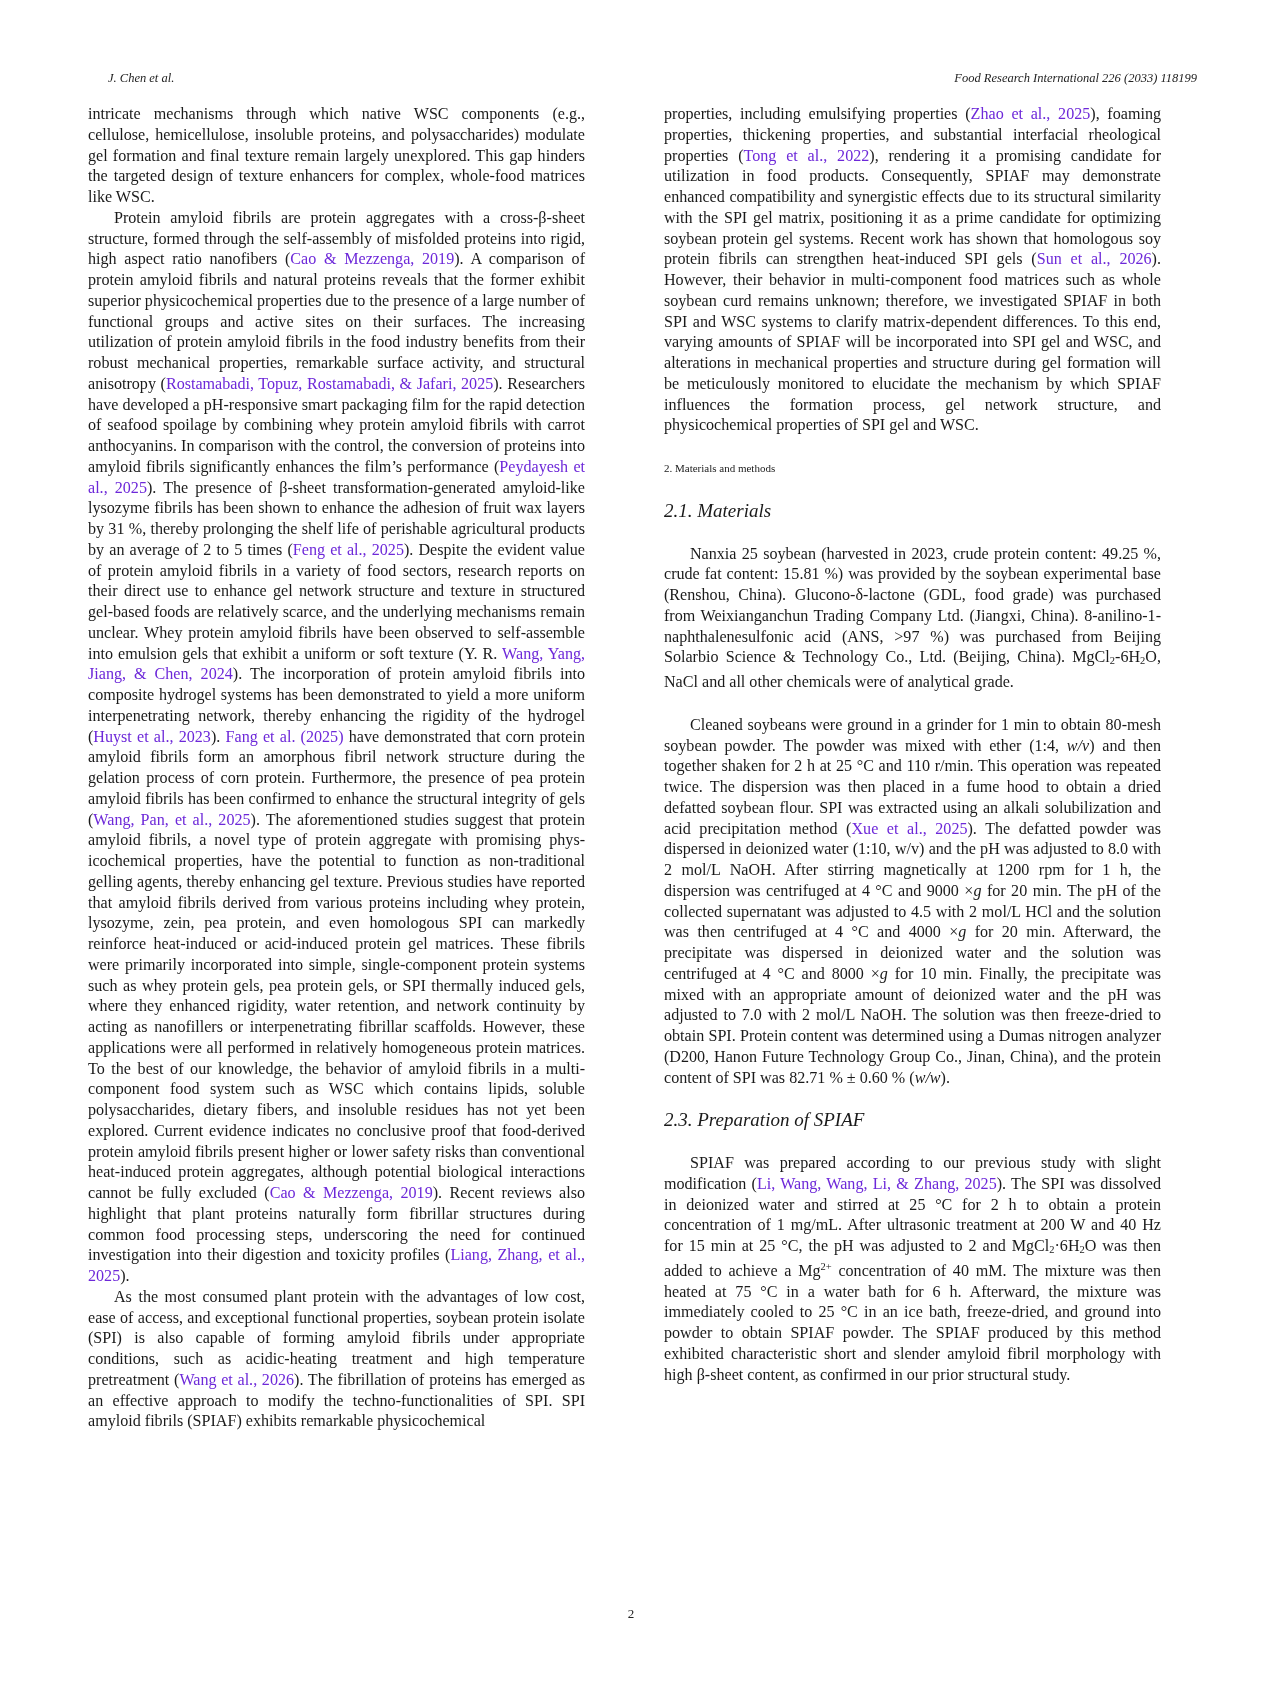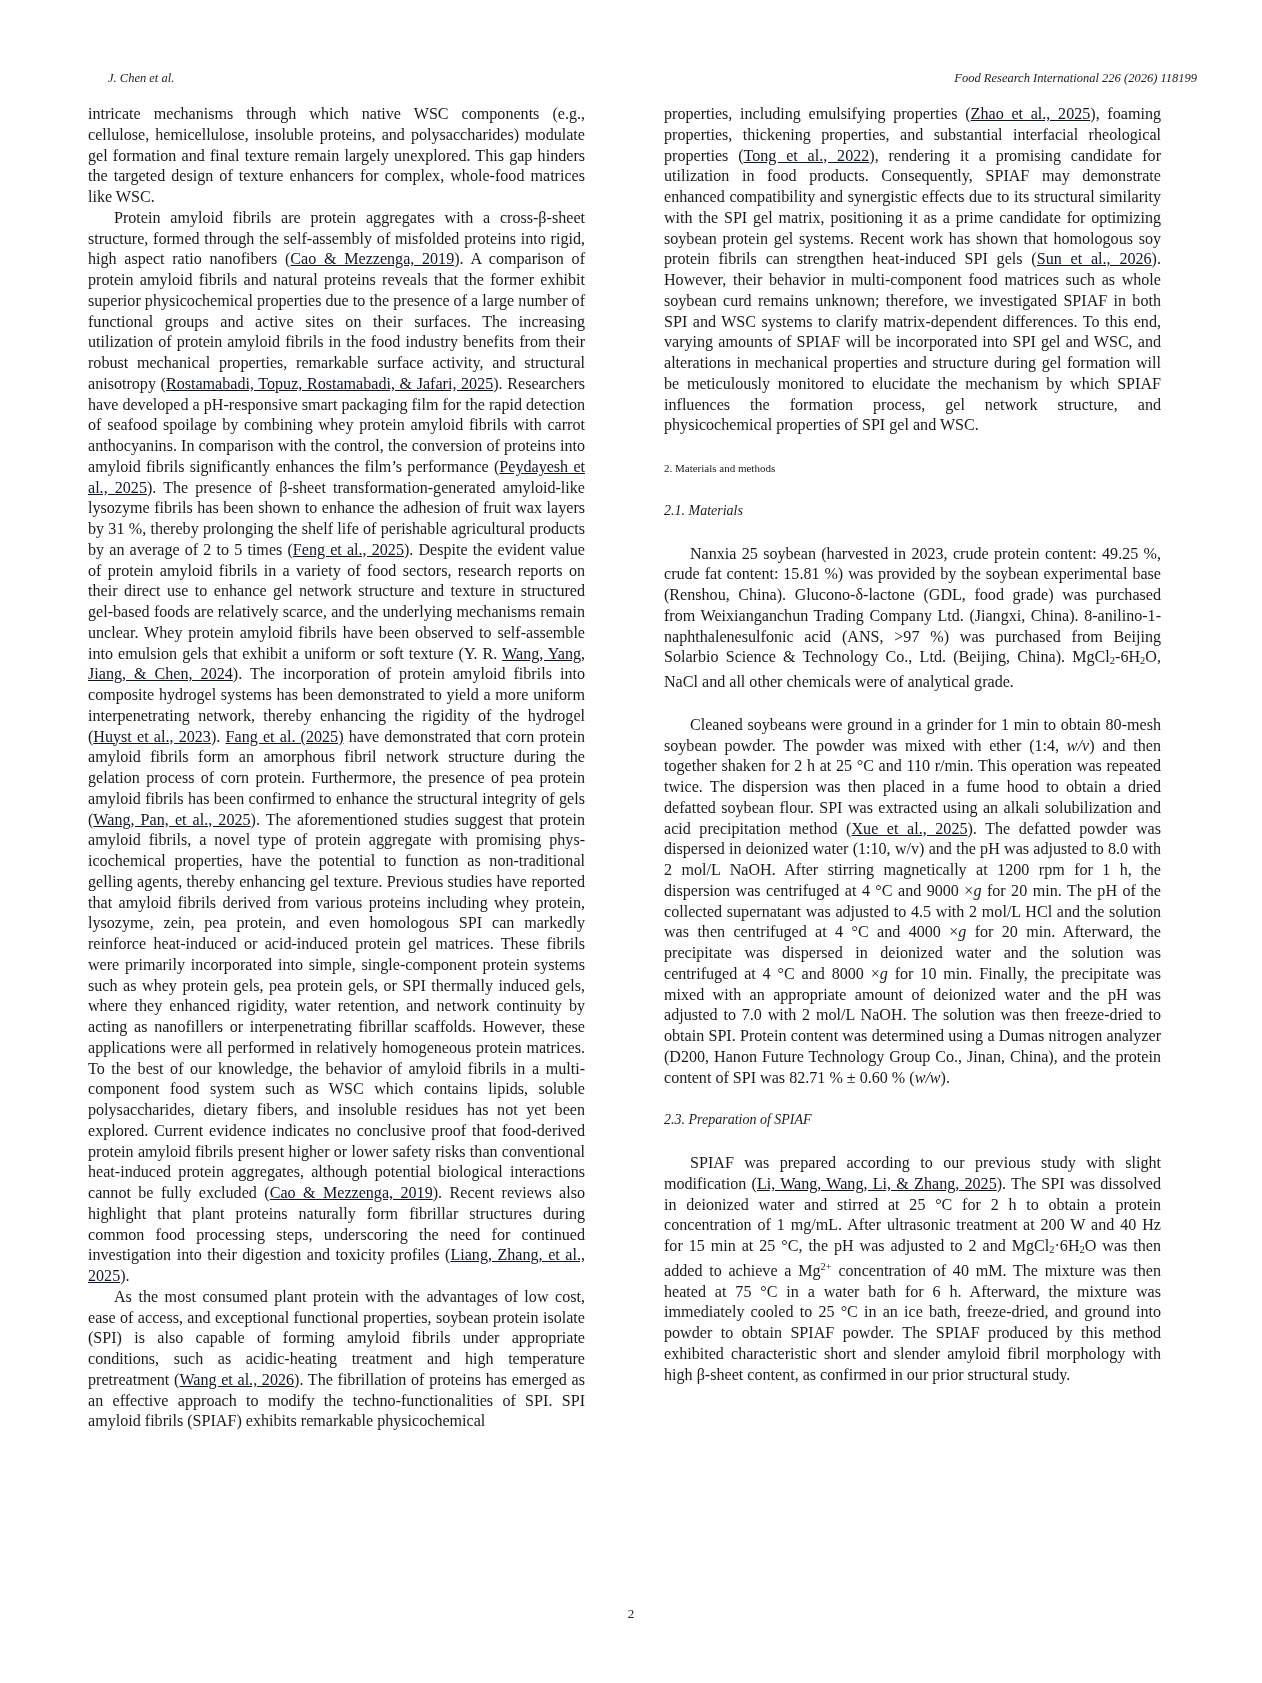--- a/index.html
+++ b/index.html
@@ -16,41 +16,41 @@
   .rh-right { right: 65px; text-align: right; }
   .col {
     position: absolute; top: 104px; width: 497px;
     font-size: 16.1px; line-height: 20.75px;
     text-align: justify; hyphens: manual; margin-left: 8px;
   }
   .col-left { left: 80px; }
   .col-right { left: 656px; }
   .col p { margin: 0; }
   .col p.indent { text-indent: 26px; }
-  .link { color: #0f172a; text-decoration: underline; }
+  .link { color: #6d28d9; }
   .sec-head {
     font-weight: normal; font-size: 11px; margin: 22px 0 22px 0;
   }
   .sub-head {
-    font-style: italic; font-size: 14px; margin: 0 0 22px 0;
+    font-style: italic; font-size: 19px; margin: 0 0 22px 0;
   }
   .gap { height: 22px; }
   .page-number {
     position: absolute; top: 1606px; left: 0; width: 1262px; text-align: center;
     font-size: 13px; color: #222;
   }
   sub { font-size: 0.65em; vertical-align: -0.2em; }
   sup { font-size: 0.65em; vertical-align: 0.55em; line-height: 0; }
   i { }
 </style>
 </head>
 <body>
 
 <div class="running-head rh-left">J. Chen et al.</div>
-<div class="running-head rh-right">Food Research International 226 (2026) 118199</div>
+<div class="running-head rh-right">Food Research International 226 (2033) 118199</div>
 
 <div class="col col-left">
   <p><span>intricate mechanisms through which native WSC components (e.g., cellulose, hemicellulose, insoluble proteins, and polysaccharides) modulate gel formation and final texture remain largely unexplored. This gap hinders the targeted design of texture enhancers for complex, whole-food matrices like WSC.</span></p>
 
   <p class="indent"><span>Protein amyloid fibrils are protein aggregates with a cross-β-sheet structure, formed through the self-assembly of misfolded proteins into rigid, high aspect ratio nanofibers (</span><a class="link">Cao &amp; Mezzenga, 2019</a><span>). A com­parison of protein amyloid fibrils and natural proteins reveals that the former exhibit superior physicochemical properties due to the presence of a large number of functional groups and active sites on their surfaces. The increasing utilization of protein amyloid fibrils in the food industry benefits from their robust mechanical properties, remarkable surface activity, and structural anisotropy (</span><a class="link">Rostamabadi, Topuz, Rostamabadi, &amp; Jafari, 2025</a><span>). Researchers have developed a pH-responsive smart packaging film for the rapid detection of seafood spoilage by combining whey protein amyloid fibrils with carrot anthocyanins. In comparison with the control, the conversion of proteins into amyloid fibrils signifi­cantly enhances the film’s performance (</span><a class="link">Peydayesh et al., 2025</a><span>). The presence of β-sheet transformation-generated amyloid-like lysozyme fi­brils has been shown to enhance the adhesion of fruit wax layers by 31 %, thereby prolonging the shelf life of perishable agricultural products by an average of 2 to 5 times (</span><a class="link">Feng et al., 2025</a><span>). Despite the evident value of protein amyloid fibrils in a variety of food sectors, research reports on their direct use to enhance gel network structure and texture in structured gel-based foods are relatively scarce, and the underlying mechanisms remain unclear. Whey protein amyloid fibrils have been observed to self-assemble into emulsion gels that exhibit a uniform or soft texture (Y. R. </span><a class="link">Wang, Yang, Jiang, &amp; Chen, 2024</a><span>). The incorporation of protein amyloid fibrils into composite hydrogel systems has been demonstrated to yield a more uniform interpenetrating network, thereby enhancing the rigidity of the hydrogel (</span><a class="link">Huyst et al., 2023</a><span>). </span><a class="link">Fang et al. (2025)</a><span> have demonstrated that corn protein amyloid fibrils form an amorphous fibril network structure during the gelation process of corn protein. Furthermore, the presence of pea protein amyloid fibrils has been confirmed to enhance the structural integrity of gels (</span><a class="link">Wang, Pan, et al., 2025</a><span>). The aforementioned studies suggest that protein amyloid fibrils, a novel type of protein aggregate with promising phys­icochemical properties, have the potential to function as non-traditional gelling agents, thereby enhancing gel texture. Previous studies have reported that amyloid fibrils derived from various proteins including whey protein, lysozyme, zein, pea protein, and even homologous SPI can markedly reinforce heat-induced or acid-induced protein gel matrices. These fibrils were primarily incorporated into simple, single-component protein systems such as whey protein gels, pea protein gels, or SPI thermally induced gels, where they enhanced rigidity, water retention, and network continuity by acting as nanofillers or interpenetrating fibrillar scaffolds. However, these applications were all performed in relatively homogeneous protein matrices. To the best of our knowledge, the behavior of amyloid fibrils in a multi-component food system such as WSC which contains lipids, soluble polysaccharides, dietary fibers, and insoluble residues has not yet been explored. Current evidence indicates no conclusive proof that food-derived protein amyloid fibrils present higher or lower safety risks than conventional heat-induced protein aggregates, although potential biological interactions cannot be fully excluded (</span><a class="link">Cao &amp; Mezzenga, 2019</a><span>). Recent reviews also highlight that plant proteins naturally form fibrillar structures during common food processing steps, underscoring the need for continued investigation into their digestion and toxicity profiles (</span><a class="link">Liang, Zhang, et al., 2025</a><span>).</span></p>
 
   <p class="indent"><span>As the most consumed plant protein with the advantages of low cost, ease of access, and exceptional functional properties, soybean protein isolate (SPI) is also capable of forming amyloid fibrils under appropriate conditions, such as acidic-heating treatment and high temperature pretreatment (</span><a class="link">Wang et al., 2026</a><span>). The fibrillation of proteins has emerged as an effective approach to modify the techno-functionalities of SPI. SPI amyloid fibrils (SPIAF) exhibits remarkable physicochemical</span></p>
 </div>
 
 <div class="col col-right">

